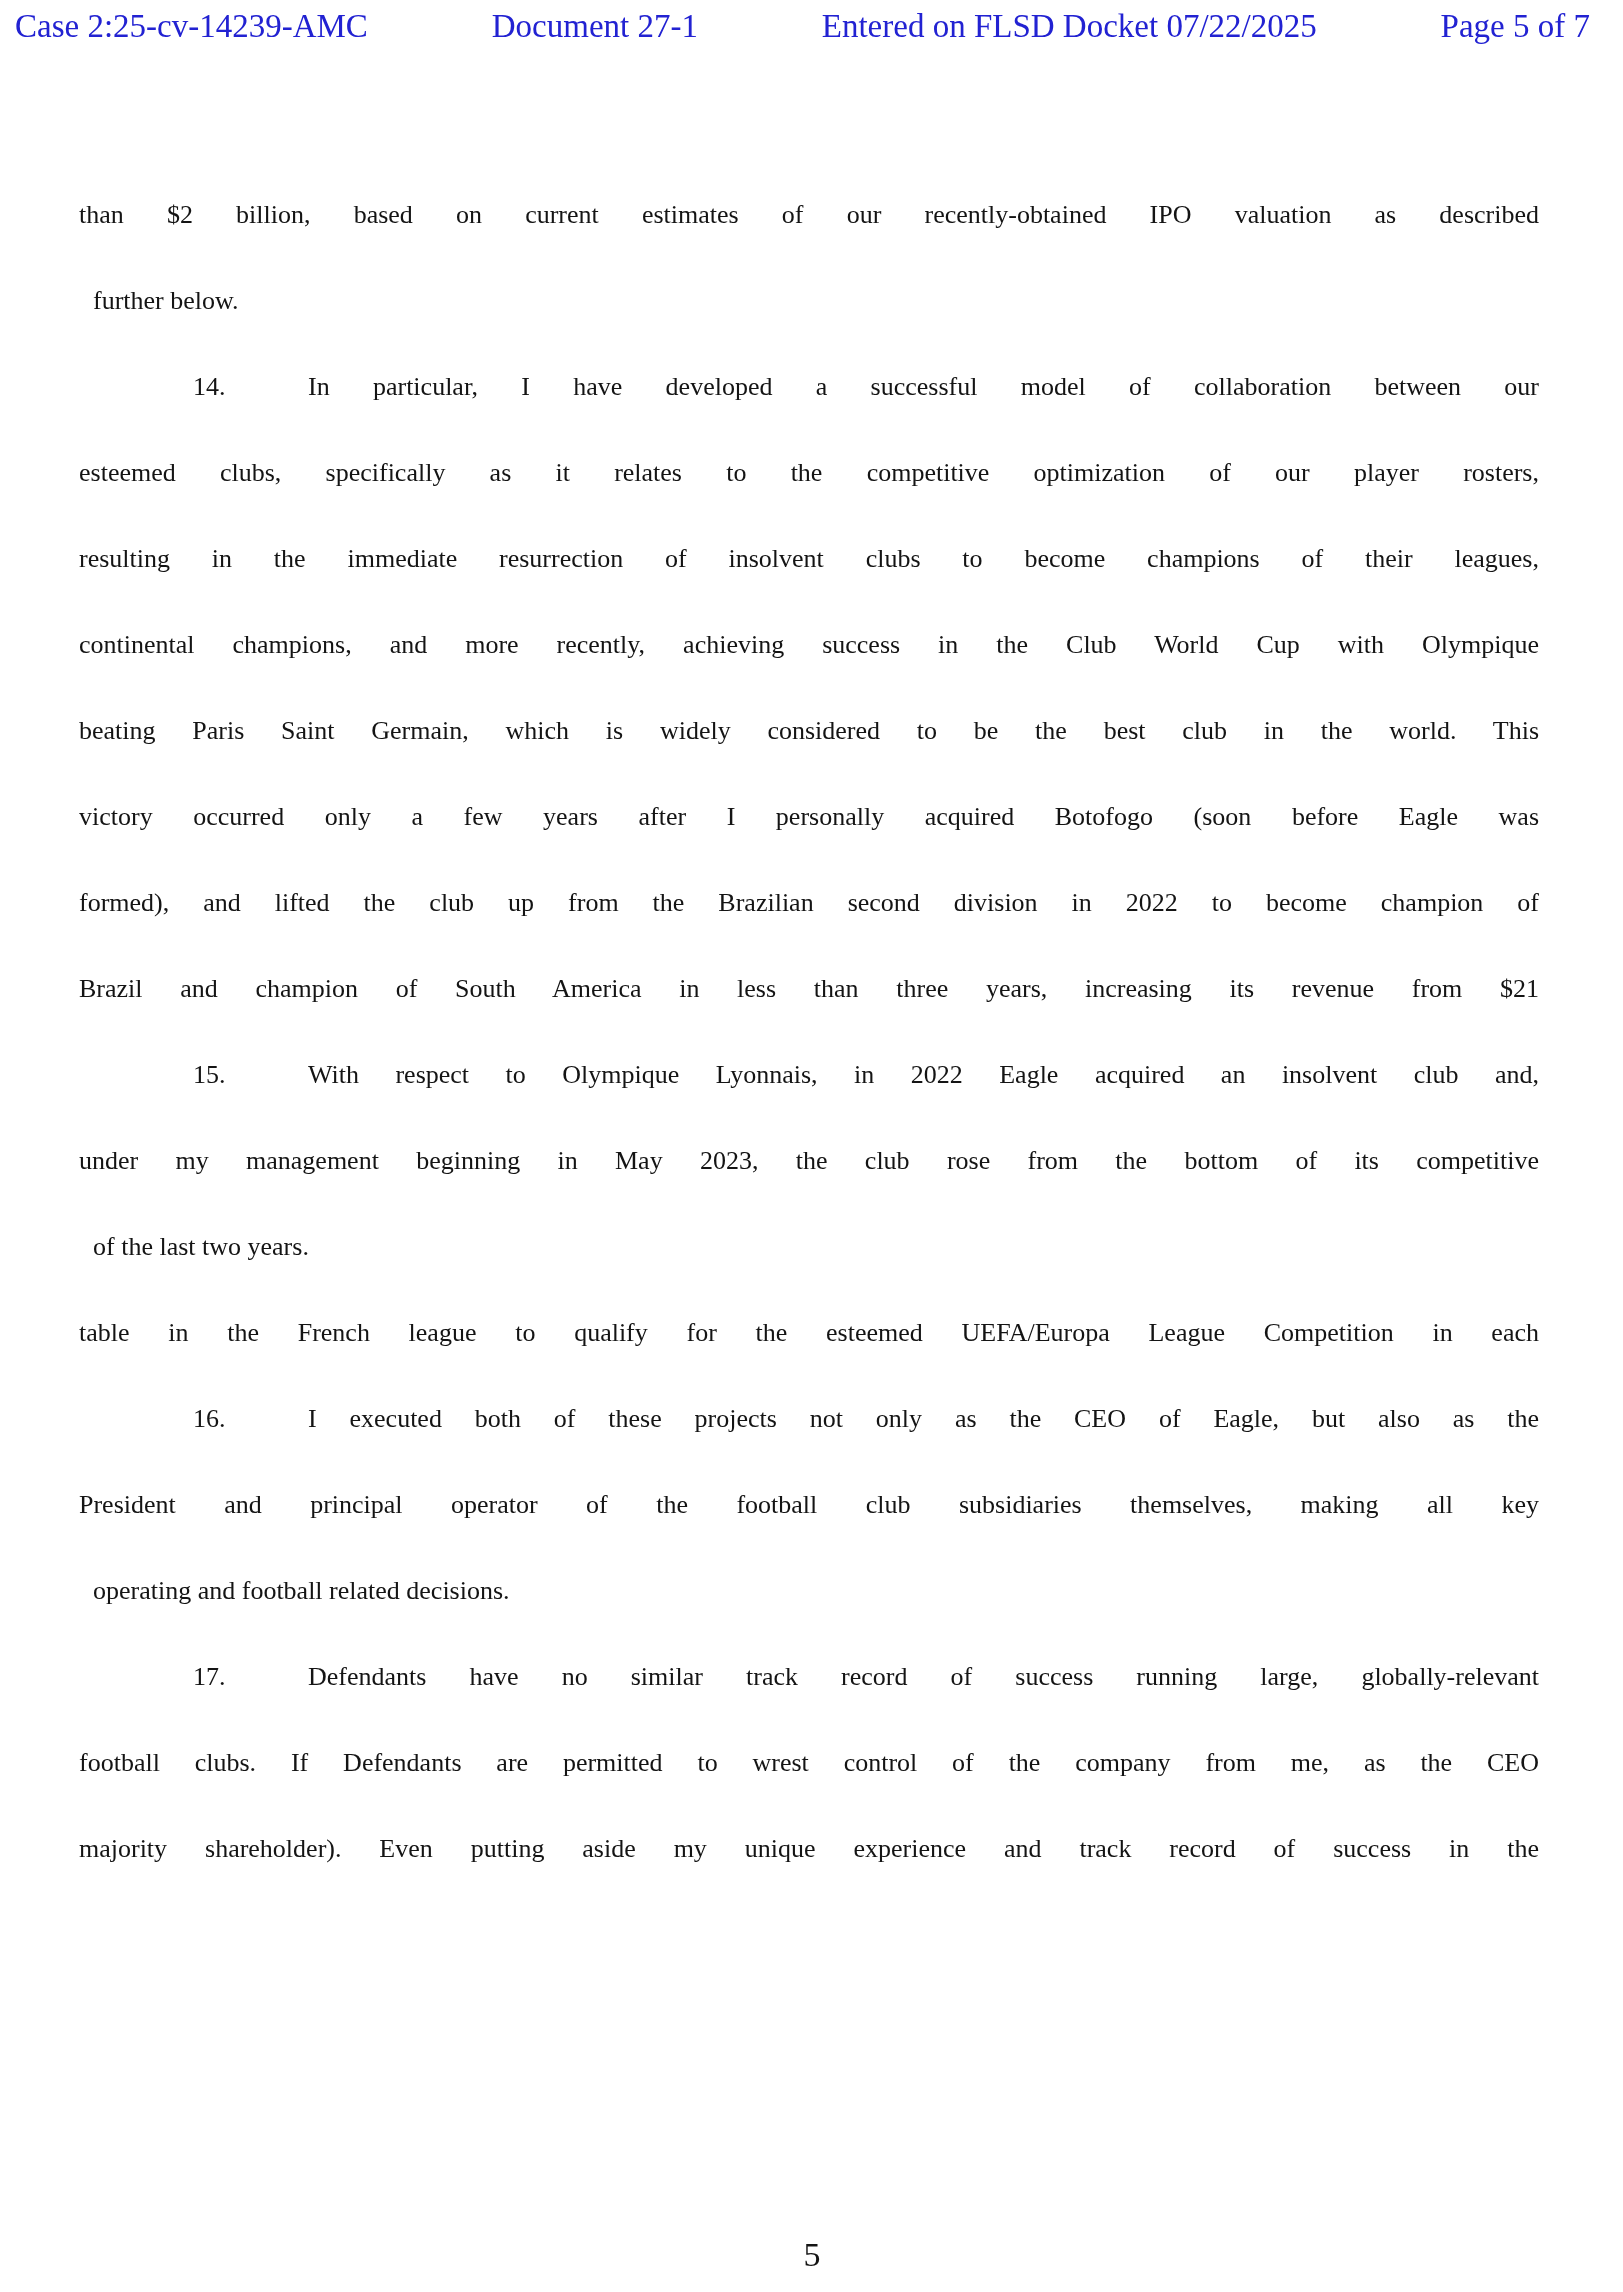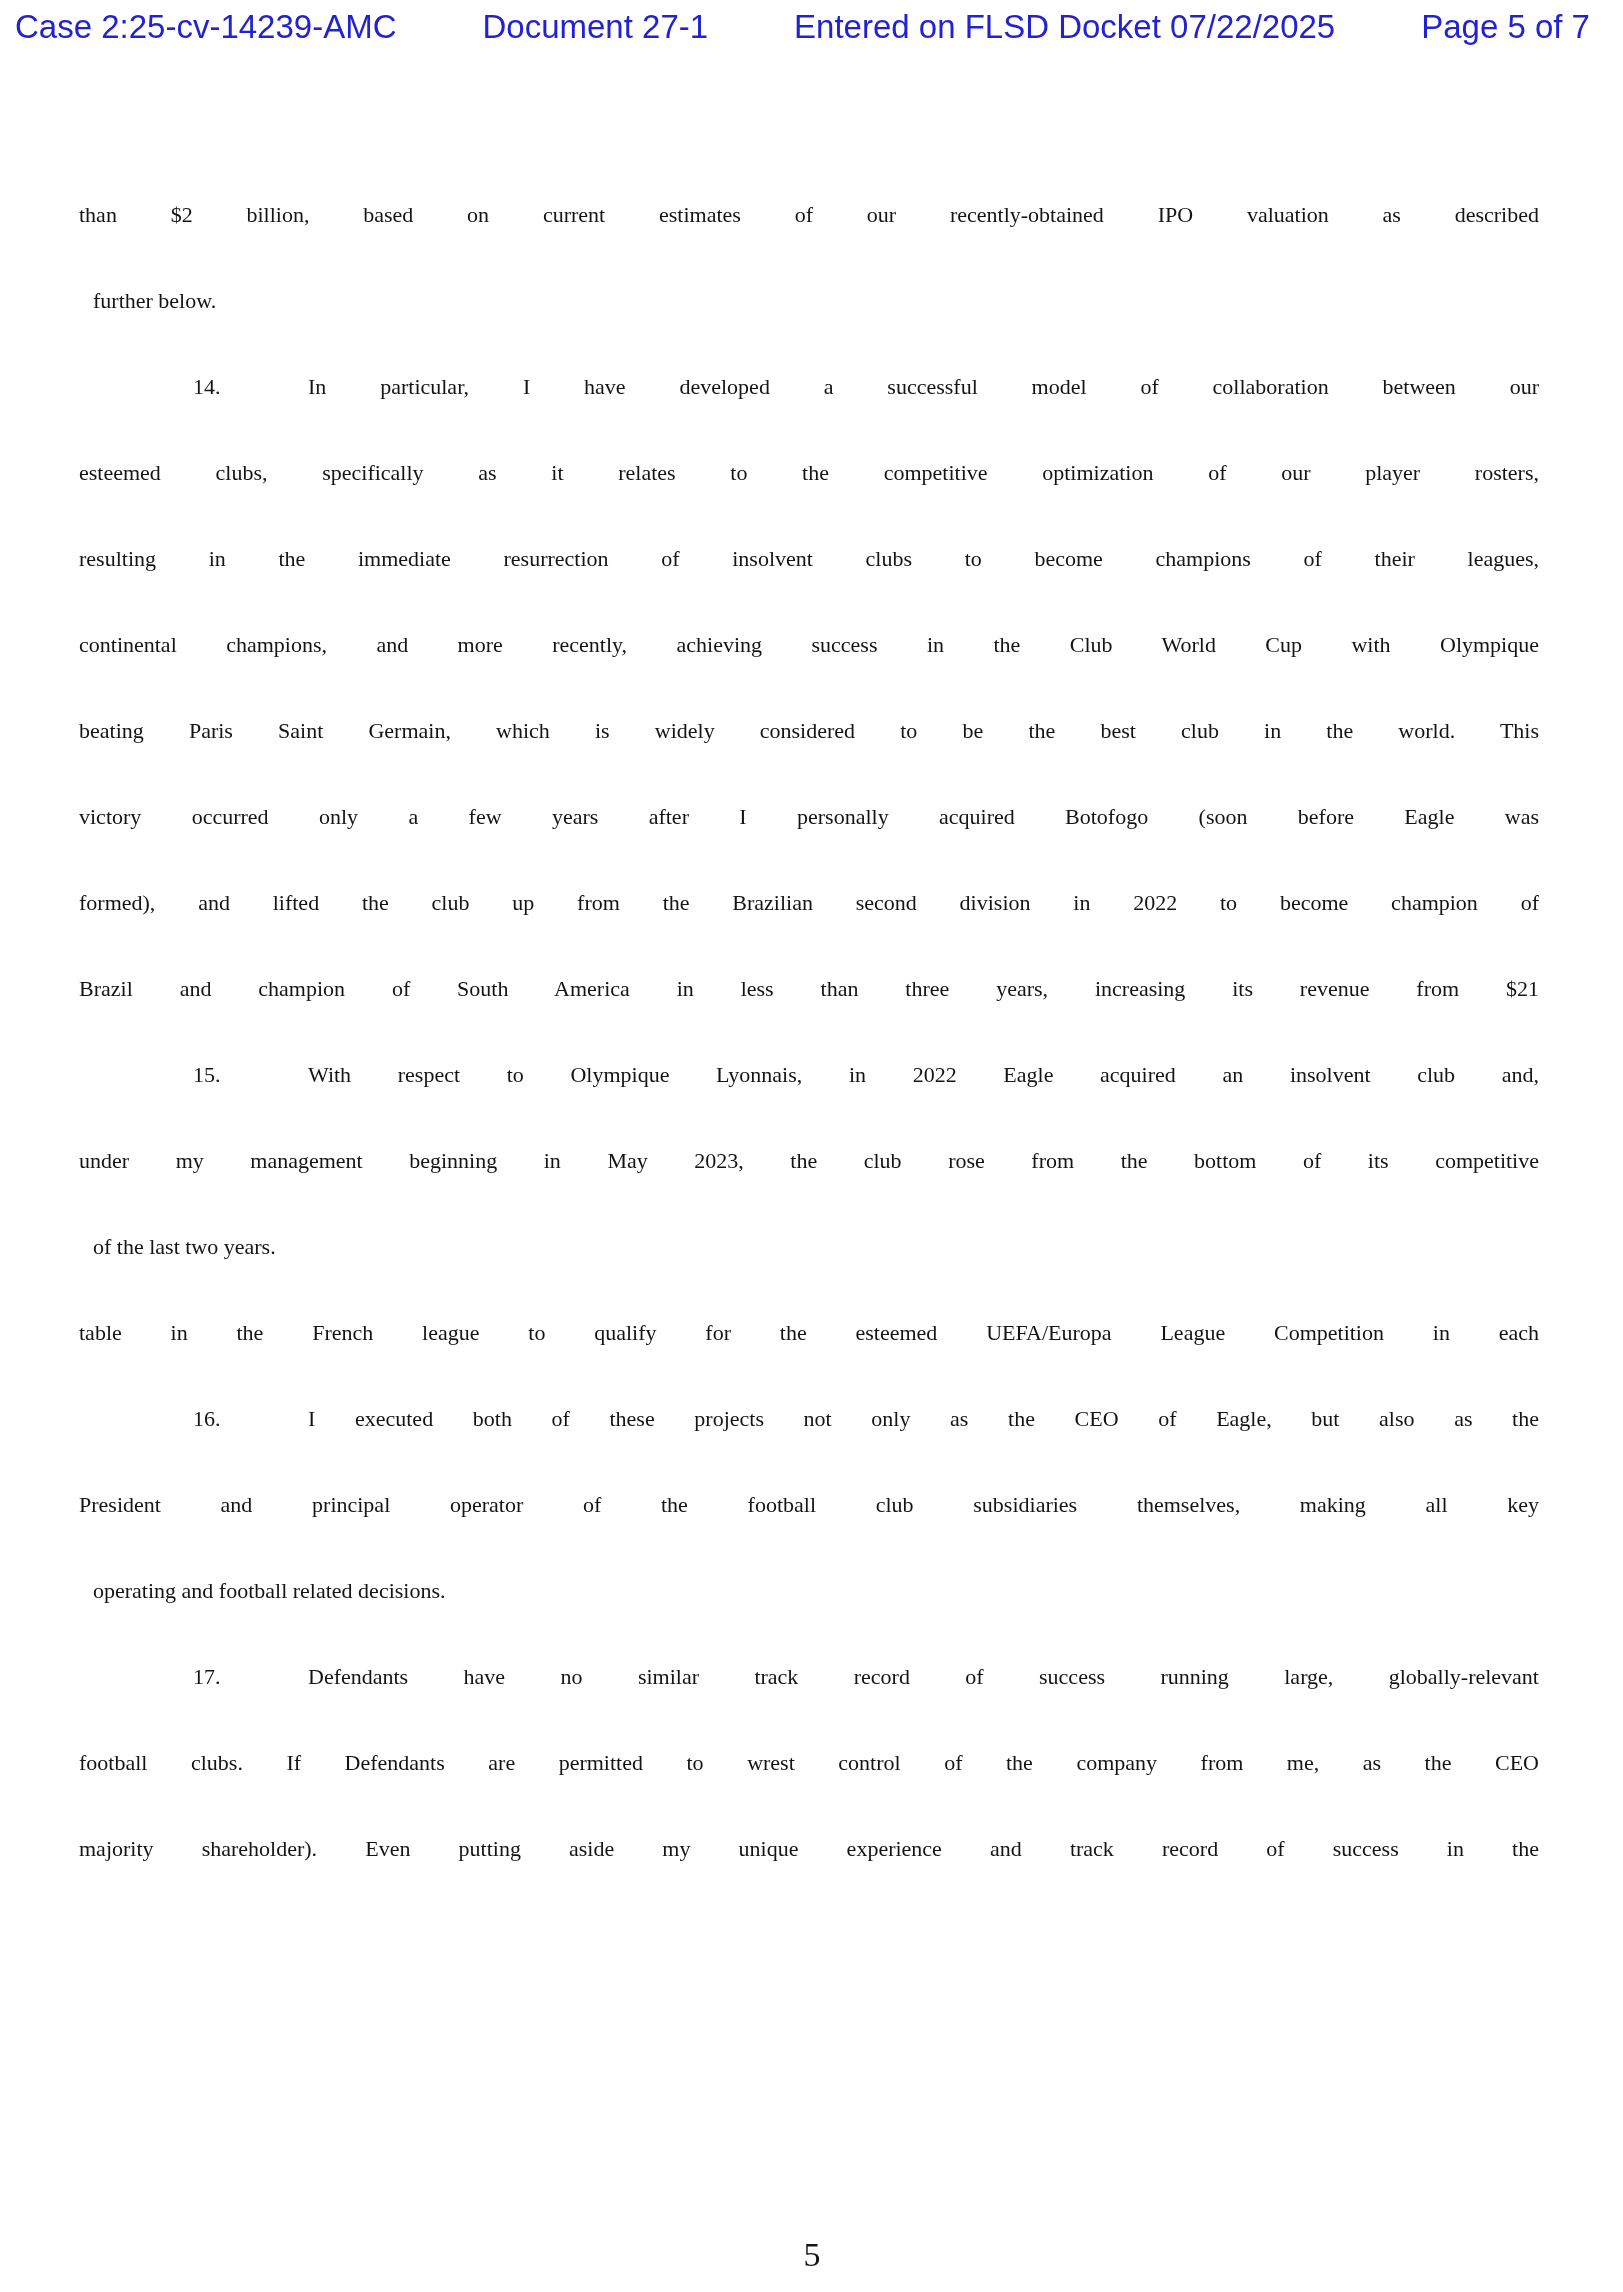--- a/index.html
+++ b/index.html
@@ -20,32 +20,32 @@
     top: 5.4px;
     left: 0;
     width: 1624px;
     box-sizing: border-box;
     padding-left: 15px;
     padding-right: 34px;
     display: flex;
     justify-content: space-between;
     align-items: baseline;
     white-space: nowrap;
-    font-family: Liberation Sans, sans-serif;
+    font-family: Liberation Serif, serif;
     font-size: 33px;
     line-height: 43px;
     color: #2222d2;
   }
   .doc-body {
     position: absolute;
     top: 172px;
     left: 79px;
     width: 1460px;
     font-family: "Liberation Serif", "DejaVu Serif", serif;
-    font-size: 22px;
+    font-size: 26px;
     color: #141414;
   }
   .line {
     height: 86px;
     line-height: 86px;
     overflow: hidden;
     text-align: justify;
     text-align-last: justify;
     white-space: normal;
   }

